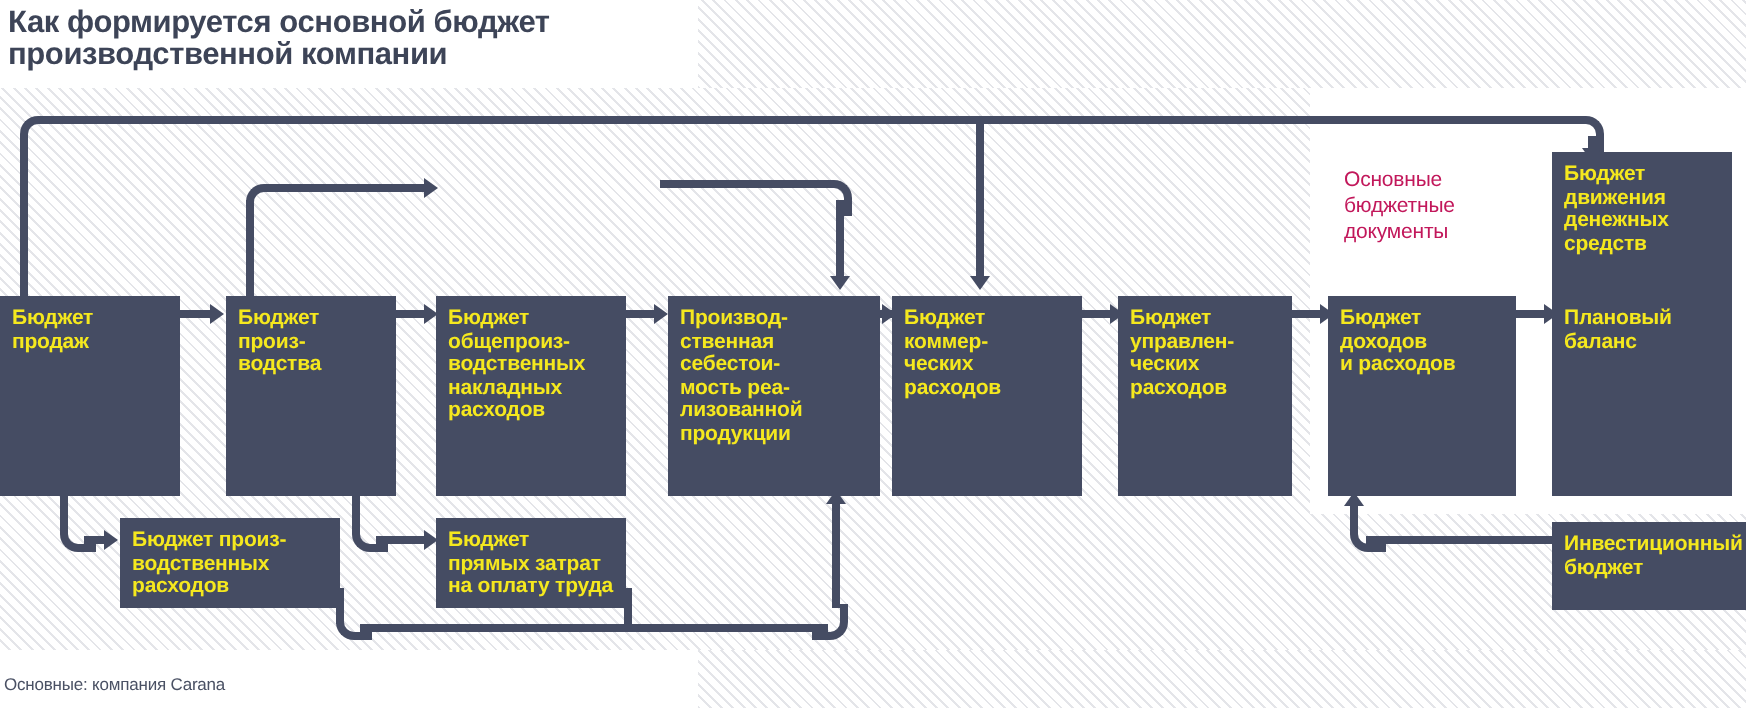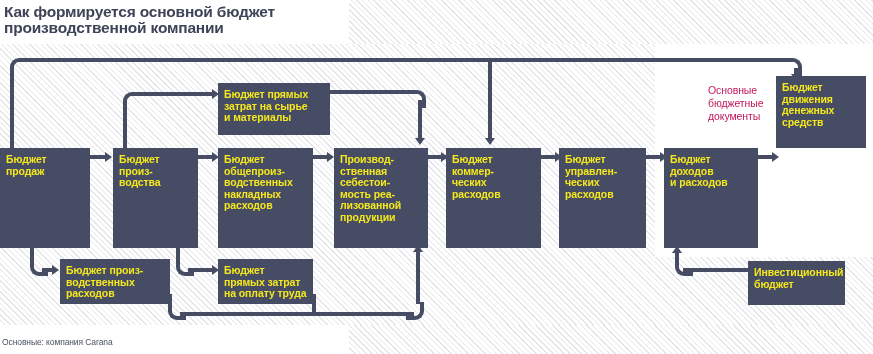--- a/index.html
+++ b/index.html
@@ -160,31 +160,28 @@
   <div class="seg" style="left:675px;top:252px;width:4px;height:12px;"></div>
   <div class="arr arr-u" style="left:672px;top:246px;"></div>
 
   <div class="box" style="left:0px;top:148px;width:90px;height:100px;">Бюджет
 продаж</div>
 
   <div class="box" style="left:113px;top:148px;width:85px;height:100px;">Бюджет
 произ-
 водства</div>
 
-  <div class="box" style="left:218px;top:83px;width:112px;height:52px;">Бюджет прямых
-затрат на сырье
-и материалы</div>
 
   <div class="box" style="left:218px;top:148px;width:95px;height:100px;">Бюджет
 общепроиз-
 водственных
 накладных
 расходов</div>
 
-  <div class="box" style="left:334px;top:148px;width:94px;height:100px;">Производ-
+  <div class="box" style="left:334px;top:148px;width:106px;height:100px;">Производ-
 ственная
 себестои-
 мость реа-
 лизованной
 продукции</div>
 
   <div class="box" style="left:446px;top:148px;width:95px;height:100px;">Бюджет
 коммер-
 ческих
 расходов</div>
@@ -196,31 +193,33 @@
 
   <div class="box" style="left:664px;top:148px;width:94px;height:100px;">Бюджет
 доходов
 и расходов</div>
 
   <div class="box" style="left:776px;top:76px;width:90px;height:72px;">Бюджет
 движения
 денежных
 средств</div>
 
+  <div class="box" style="left:776px;top:148px;width:90px;height:100px;">Плановый
+баланс</div>
 
   <div class="box" style="left:60px;top:259px;width:110px;height:45px;">Бюджет произ-
 водственных
 расходов</div>
 
   <div class="box" style="left:218px;top:259px;width:95px;height:45px;">Бюджет
 прямых затрат
 на оплату труда</div>
 
-  <div class="box" style="left:748px;top:261px;width:97px;height:44px;">Инвестиционный
+  <div class="box" style="left:776px;top:261px;width:97px;height:44px;">Инвестиционный
 бюджет</div>
 
-  <div class="labeltxt" style="left:672px;top:84px;width:100px;margin-left:36px;">Основные
+  <div class="labeltxt" style="left:672px;top:84px;width:100px;">Основные
 бюджетные
 документы</div>
 
   <div class="source">Основные: компания Carana</div>
 
 </div>
 
 </body></html>

